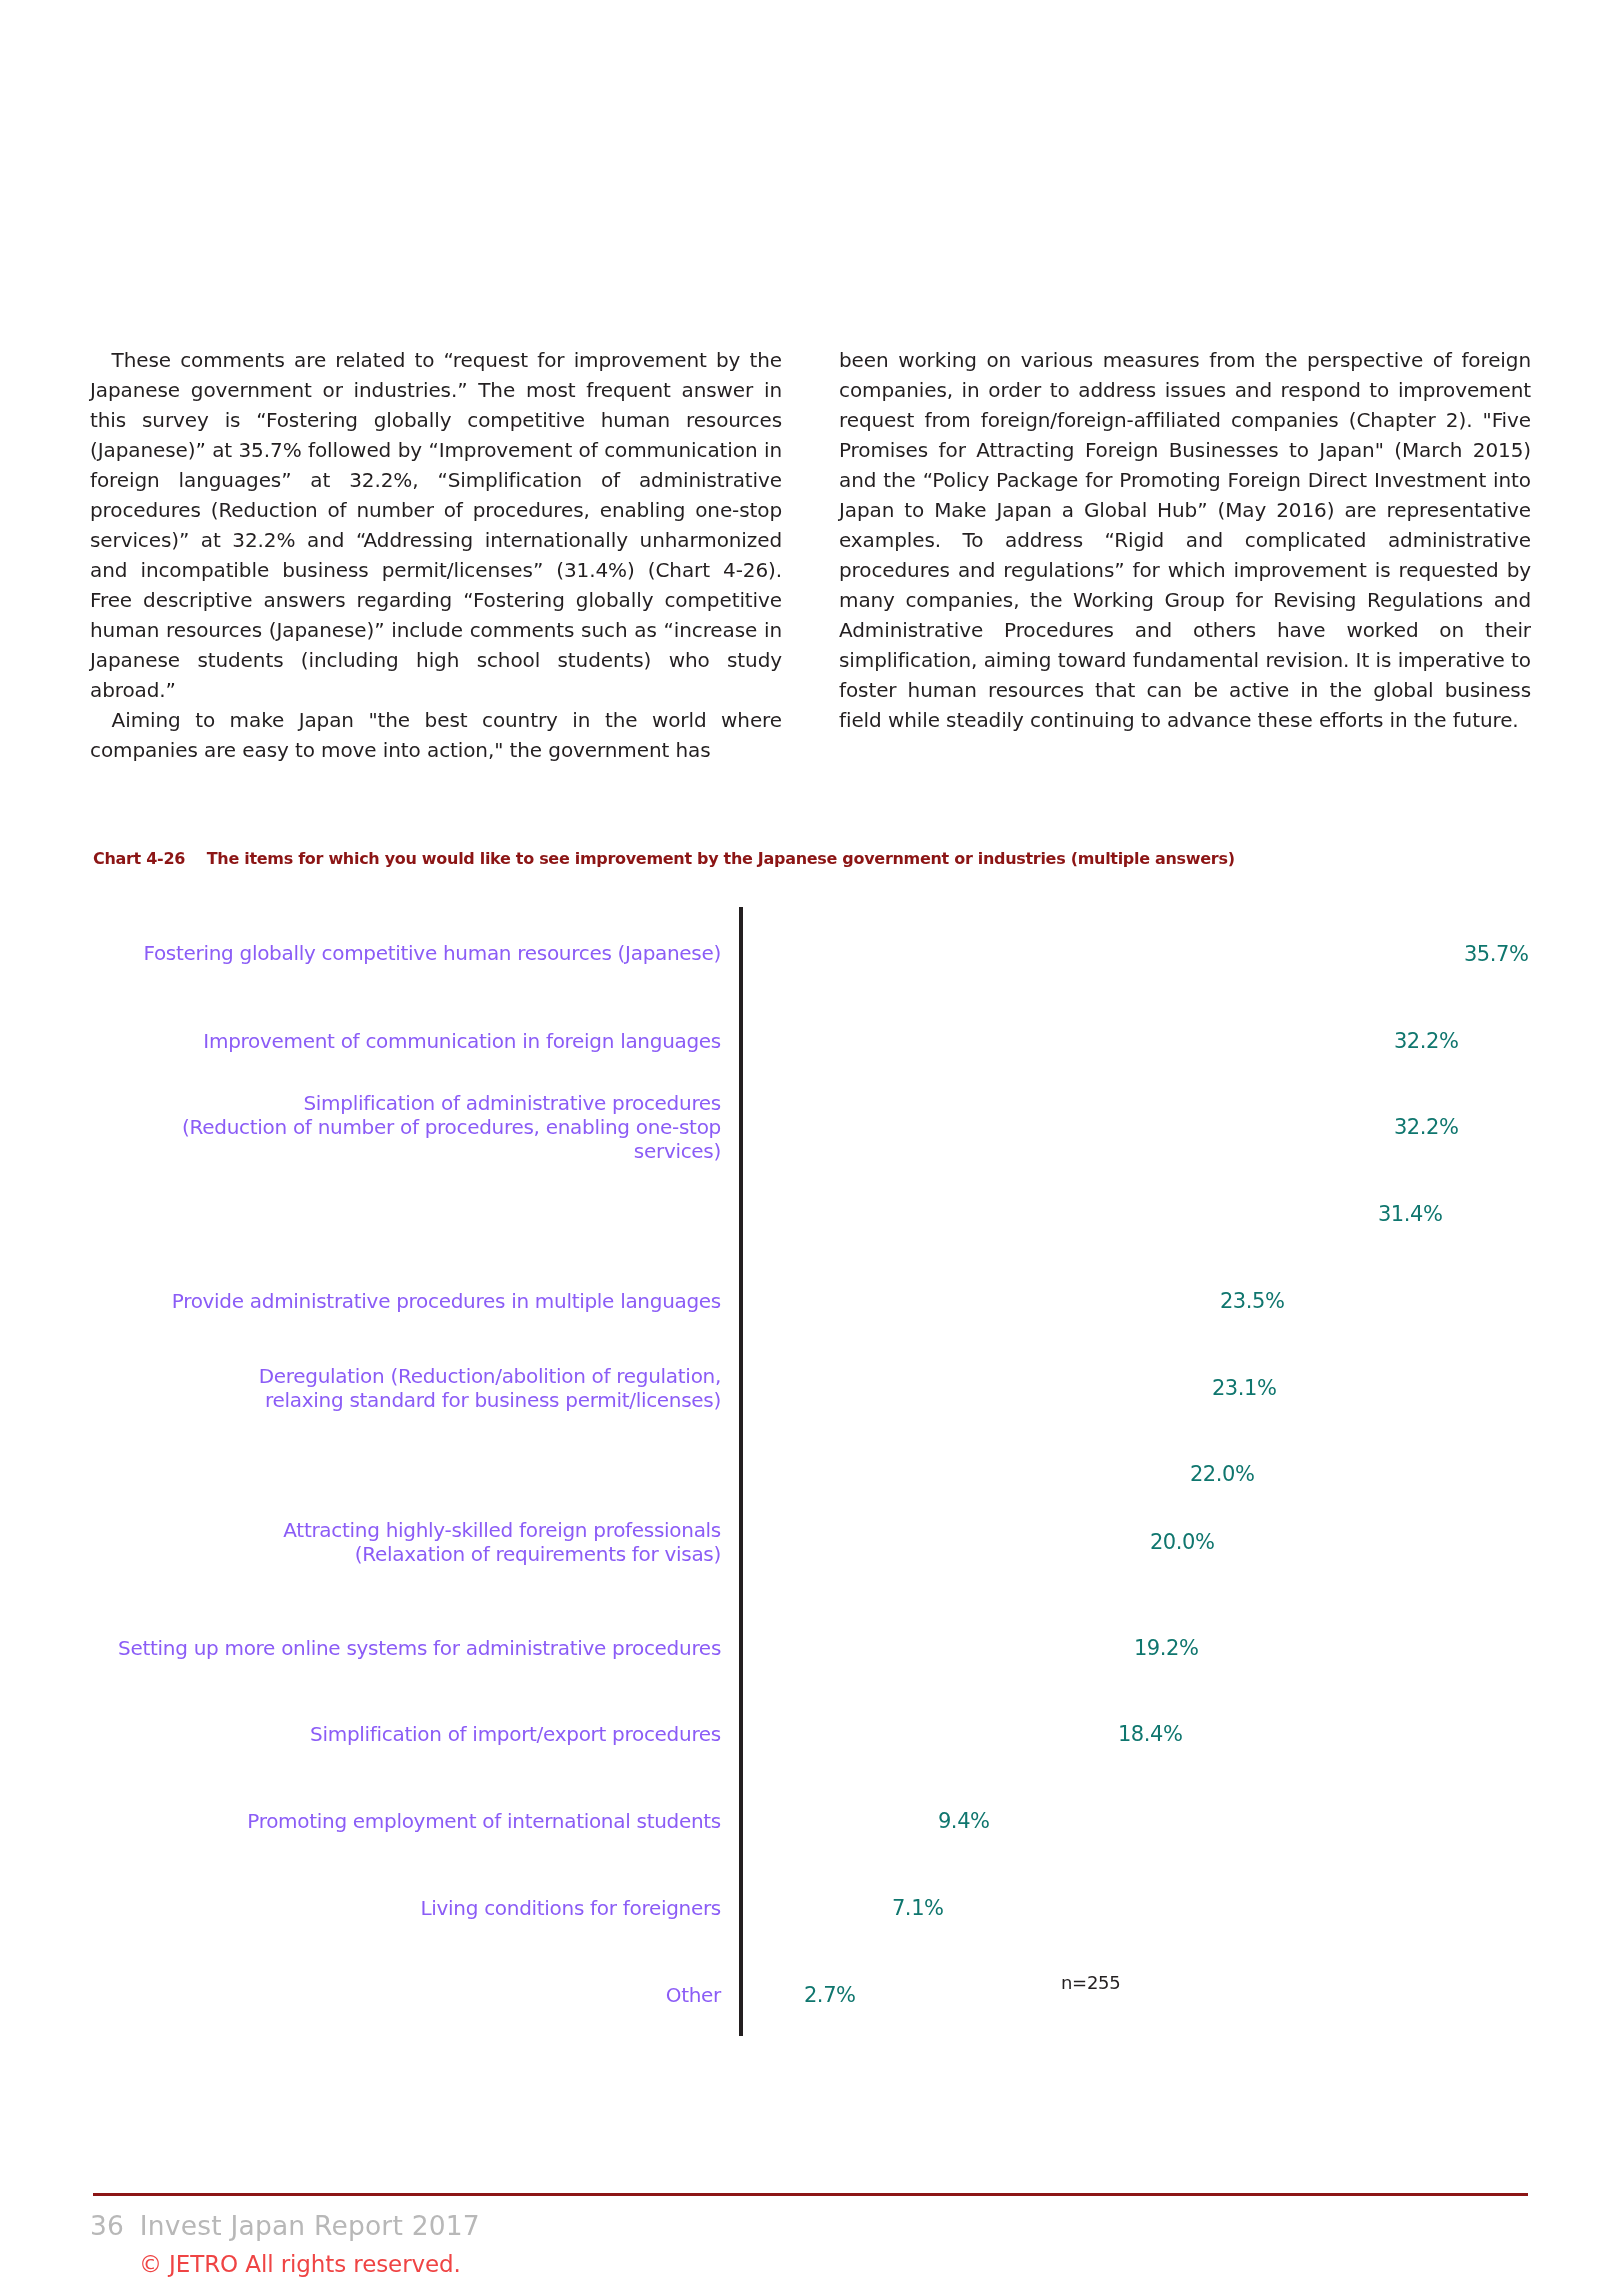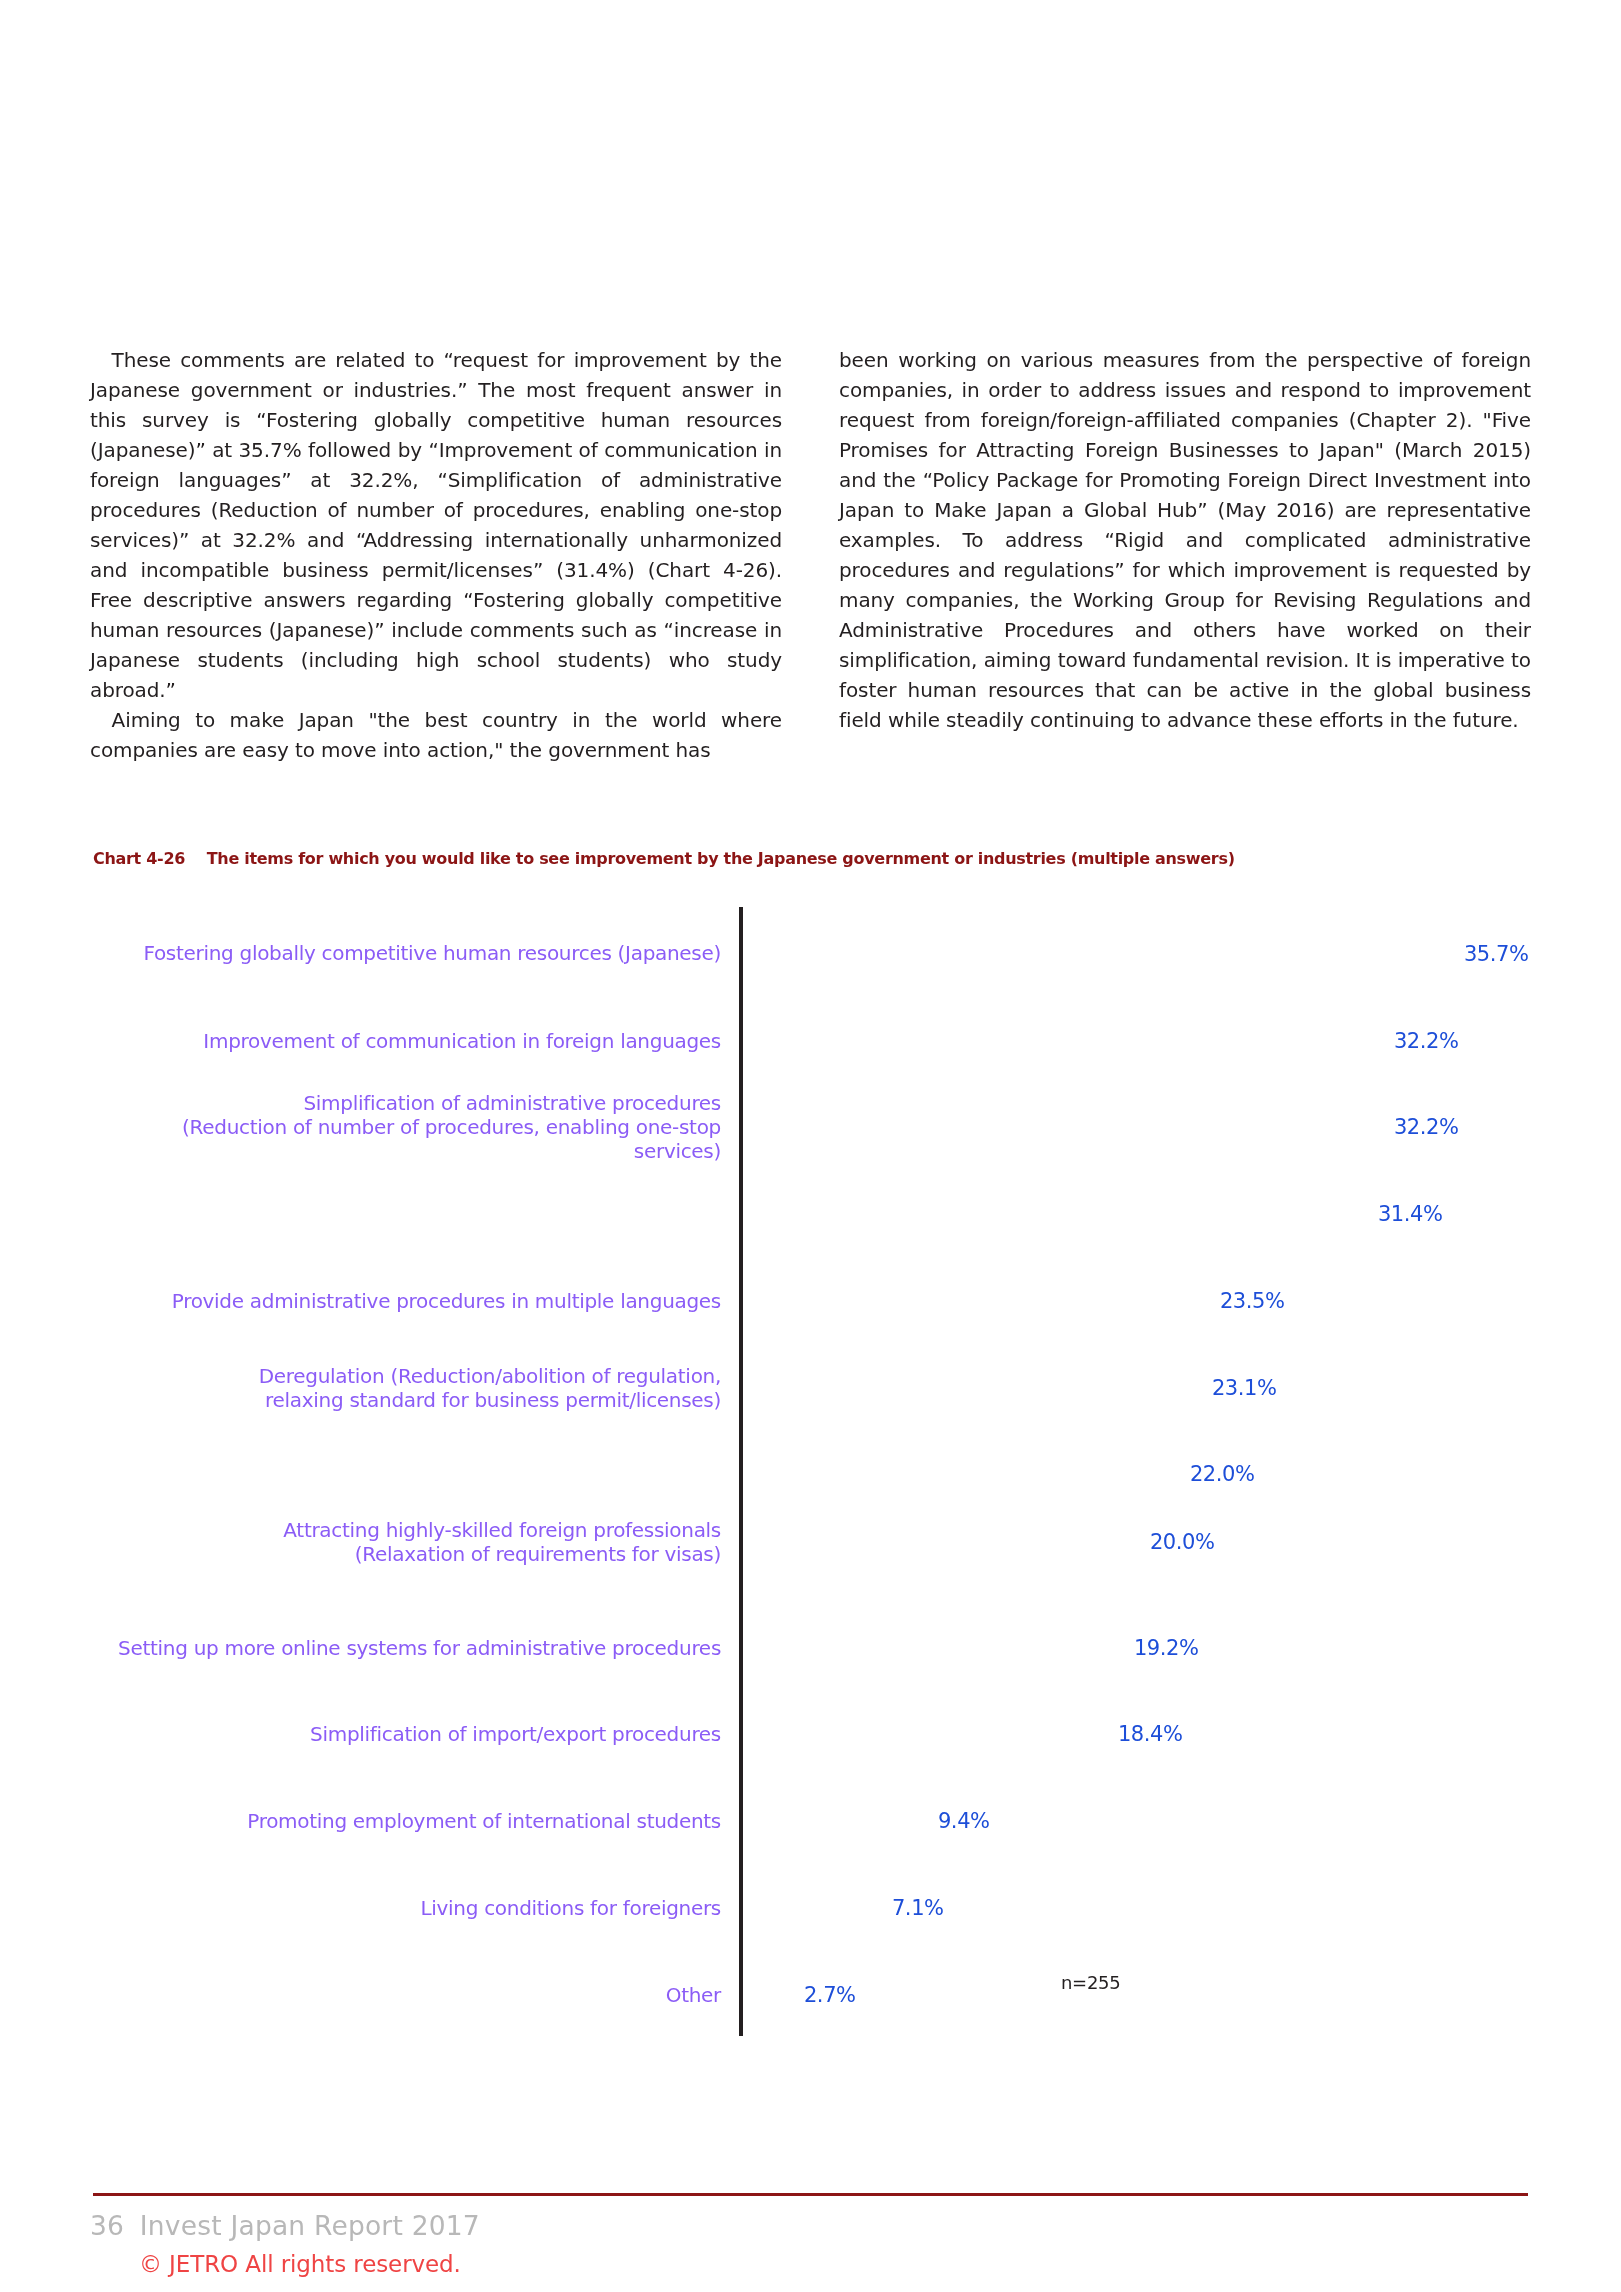--- a/index.html
+++ b/index.html
@@ -126,21 +126,21 @@
         #e2good 50%,
         #dd6344 68%,
         #cf4526 84%,
         #bf2f12 96%,
         #a8250c 100%);
     border-radius: 1px;
   }
   .bar-value {
     margin-left: 6.9px;
     font-size: 21px;
-    color: #1d4ed8;
+    color: #0f766e;
     white-space: nowrap;
     letter-spacing: -0.4px;
     font-family: "DejaVu Sans", sans-serif;
   }
   .n-note {
     position: absolute;
     left: 1061px;
     top: 1072px;
     font-size: 18px;
     color: #231f20;

